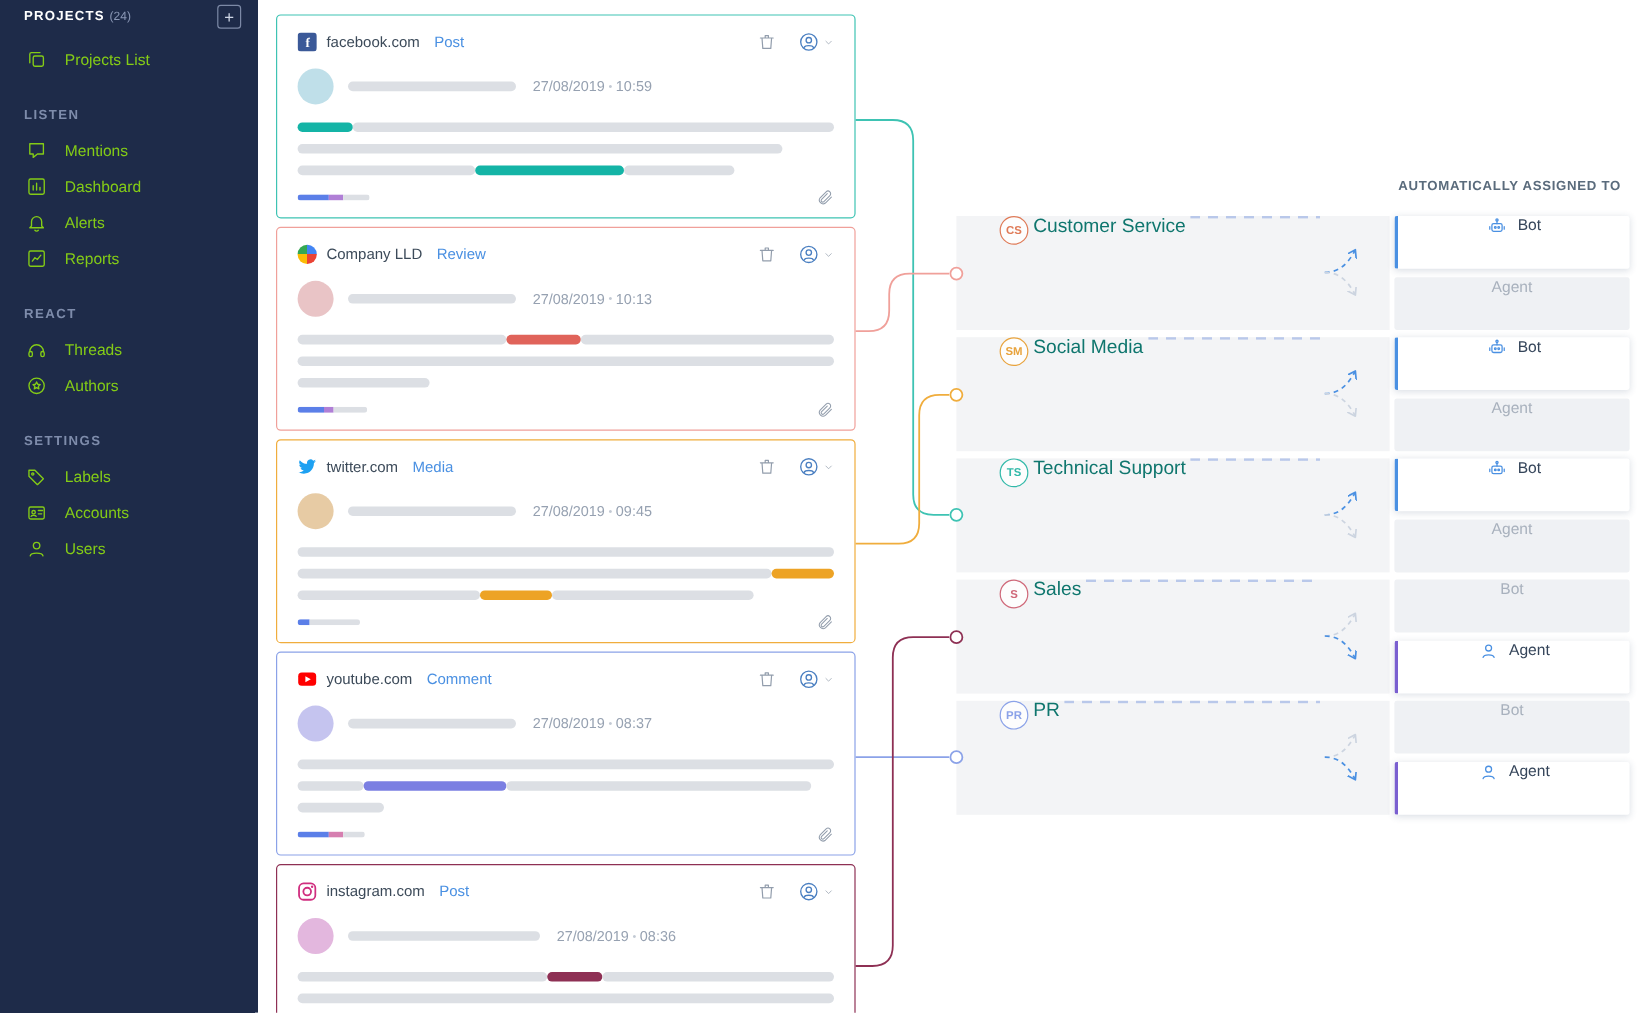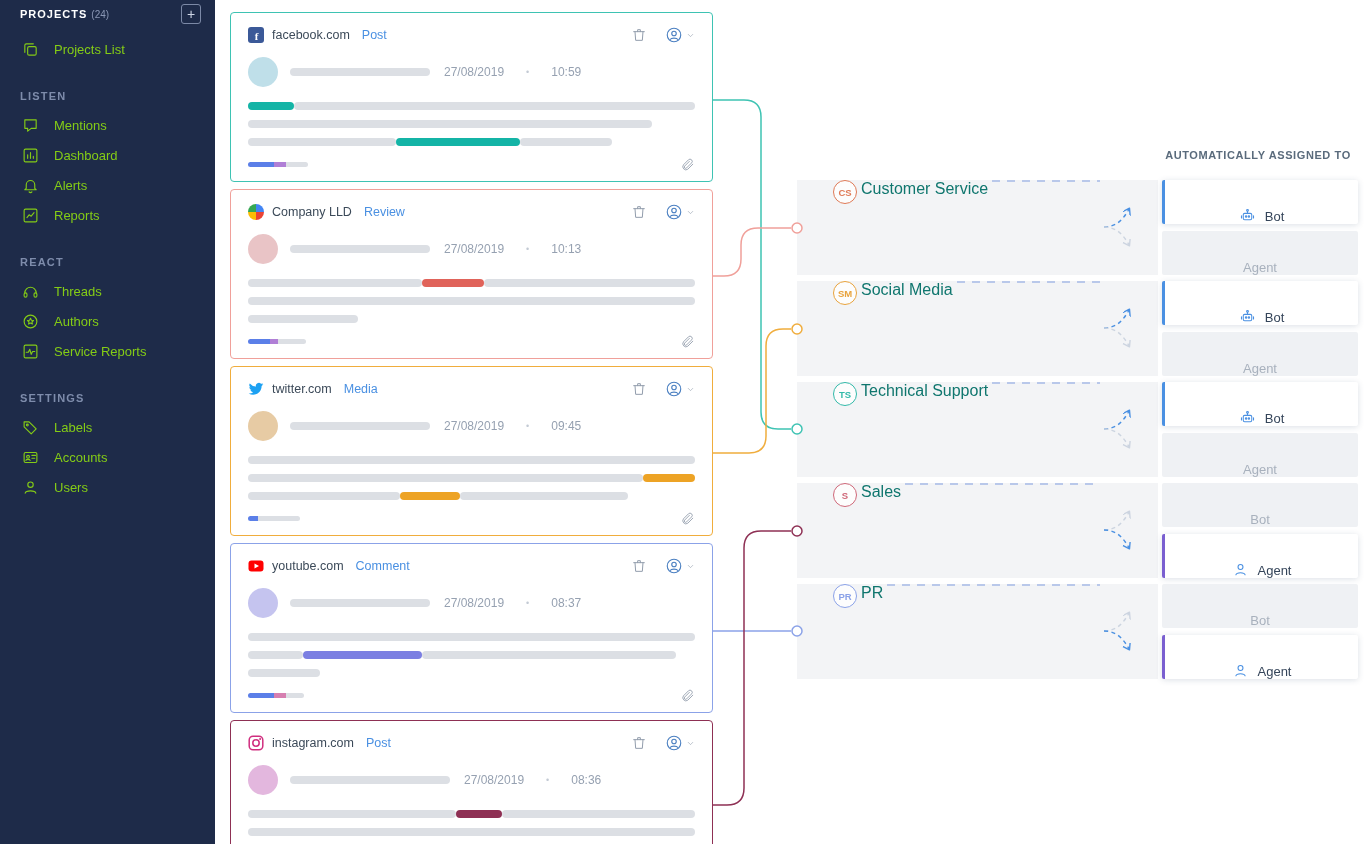--- a/index.html
+++ b/index.html
@@ -36,21 +36,21 @@
   .icon-btn svg{width:16px;height:16px;stroke:#929dac;fill:none;stroke-width:1.5;stroke-linecap:round;stroke-linejoin:round}
   .assign{cursor:pointer;display:flex;align-items:center;gap:3px;margin-left:10px}
   .assign .pc{width:18px;height:18px;stroke:#4a7fc1;fill:none;stroke-width:1.5;stroke-linecap:round;stroke-linejoin:round}
   .assign .chev{width:9px;height:9px;stroke:#929dac;fill:none;stroke-width:1.6;stroke-linecap:round;stroke-linejoin:round}
   .who{display:flex;align-items:center;gap:12px;margin-top:12px}
   .avatar{width:30px;height:30px;border-radius:50%;flex:none}
   .card-1 .avatar{background:var(--a1)} .card-2 .avatar{background:var(--a2)}
   .card-3 .avatar{background:var(--a3)} .card-4 .avatar{background:var(--a4)}
   .card-5 .avatar{background:var(--a5)}
   .name-sk{width:140px;height:8px;border-radius:4px;background:#dcdfe4}
-  .meta{display:flex;align-items:center;gap:22px;font-size:12px;color:#96a1b1;margin-left:2px}
+  .meta{display:flex;align-items:center;gap:3px;font-size:12px;color:#96a1b1;margin-left:2px}
   .meta .dot{color:#c3cad4;font-size:9px}
   .lines{margin-top:15px;display:flex;flex-direction:column;gap:10px}
   .line{display:flex;height:8px}
   .seg{height:8px;border-radius:4px;display:block}
   .g{background:#dcdfe4}
   .card-1 .hl{background:var(--h1)} .card-2 .hl{background:var(--h2)}
   .card-3 .hl{background:var(--h3)} .card-4 .hl{background:var(--h4)}
   .card-5 .hl{background:var(--h5)}
   .card-foot{display:flex;align-items:center;margin-top:11px}
   .mini{display:flex;height:5px;border-radius:3px;overflow:hidden}
@@ -73,21 +73,21 @@
   .cat-3 .badge{color:var(--cat3);border-color:var(--cat3)}
   .cat-4 .badge{color:var(--cat4);border-color:var(--cat4)}
   .cat-5 .badge{color:var(--cat5);border-color:var(--cat5)}
   .cat-label{font-size:16px;color:#0f766e;white-space:nowrap}
   .dash{flex:1;height:2px;background:repeating-linear-gradient(90deg,#b9c8ea 0 8px,transparent 8px 15px)}
 
   
   .col-head{position:absolute;left:1158px;top:149px;width:200px;text-align:center;font-size:11px;font-weight:bold;color:#5a6b7c;letter-spacing:.6px;z-index:2}
   .cell-group{position:absolute;left:1162px;width:196px;z-index:2}
   .grp-1{top:180px}.grp-2{top:281px}.grp-3{top:382px}.grp-4{top:483px}.grp-5{top:584px}
-  .cell{height:44px;display:flex;align-items:flex-end;justify-content:center;gap:9px;font-size:13px;border-radius:2px;cursor:pointer}
+  .cell{height:44px;display:flex;align-items:flex-start;justify-content:center;gap:9px;font-size:13px;border-radius:2px;cursor:pointer}
   .cell + .cell{margin-top:7px}
   .cell.on{background:#fff;box-shadow:0 1px 6px rgba(40,60,100,.16);color:#35455a}
   .cell.on.bot{border-left:3px solid var(--blue)}
   .cell.on.agent{border-left:3px solid var(--agent-purple)}
   .cell.off{background:#eff1f4;color:#a8b1bd}
   .cell .ci{width:17px;height:17px;stroke:var(--blue);fill:none;stroke-width:1.5;stroke-linecap:round;stroke-linejoin:round}
 
   
   .overlay{position:absolute;left:0;top:0;z-index:4;pointer-events:none}
 </style>
@@ -147,27 +147,20 @@
           <rect x="17" y="14" width="4" height="6" rx="2"></rect>
         </svg>
       <span>Threads</span>
     </div>
     <div class="nav-item">
       <svg class="ni" viewBox="0 0 24 24" fill="none" stroke="currentColor" stroke-width="1.6" stroke-linecap="round" stroke-linejoin="round">
           <circle cx="12" cy="12" r="9"></circle>
           <path d="M12 7.5l1.3 2.7 3 .4-2.2 2 .6 3-2.7-1.5-2.7 1.5.6-3-2.2-2 3-.4z"></path>
         </svg>
       <span>Authors</span>
-    </div>
-    <div class="nav-item">
-      <svg class="ni" viewBox="0 0 24 24" fill="none" stroke="currentColor" stroke-width="1.6" stroke-linecap="round" stroke-linejoin="round">
-          <rect x="3" y="3" width="18" height="18" rx="2"></rect>
-          <path d="M6 13h3l2-4 2 7 2-4h3"></path>
-        </svg>
-      <span>Service Reports</span>
     </div>
 
     <div class="sec-title">SETTINGS</div>
     <div class="nav-item">
       <svg class="ni" viewBox="0 0 24 24" fill="none" stroke="currentColor" stroke-width="1.6" stroke-linecap="round" stroke-linejoin="round">
           <path d="M3 11V4h7l10 10-7 7z"></path>
           <circle cx="7.5" cy="8.5" r="1.3"></circle>
         </svg>
       <span>Labels</span>
     </div>

